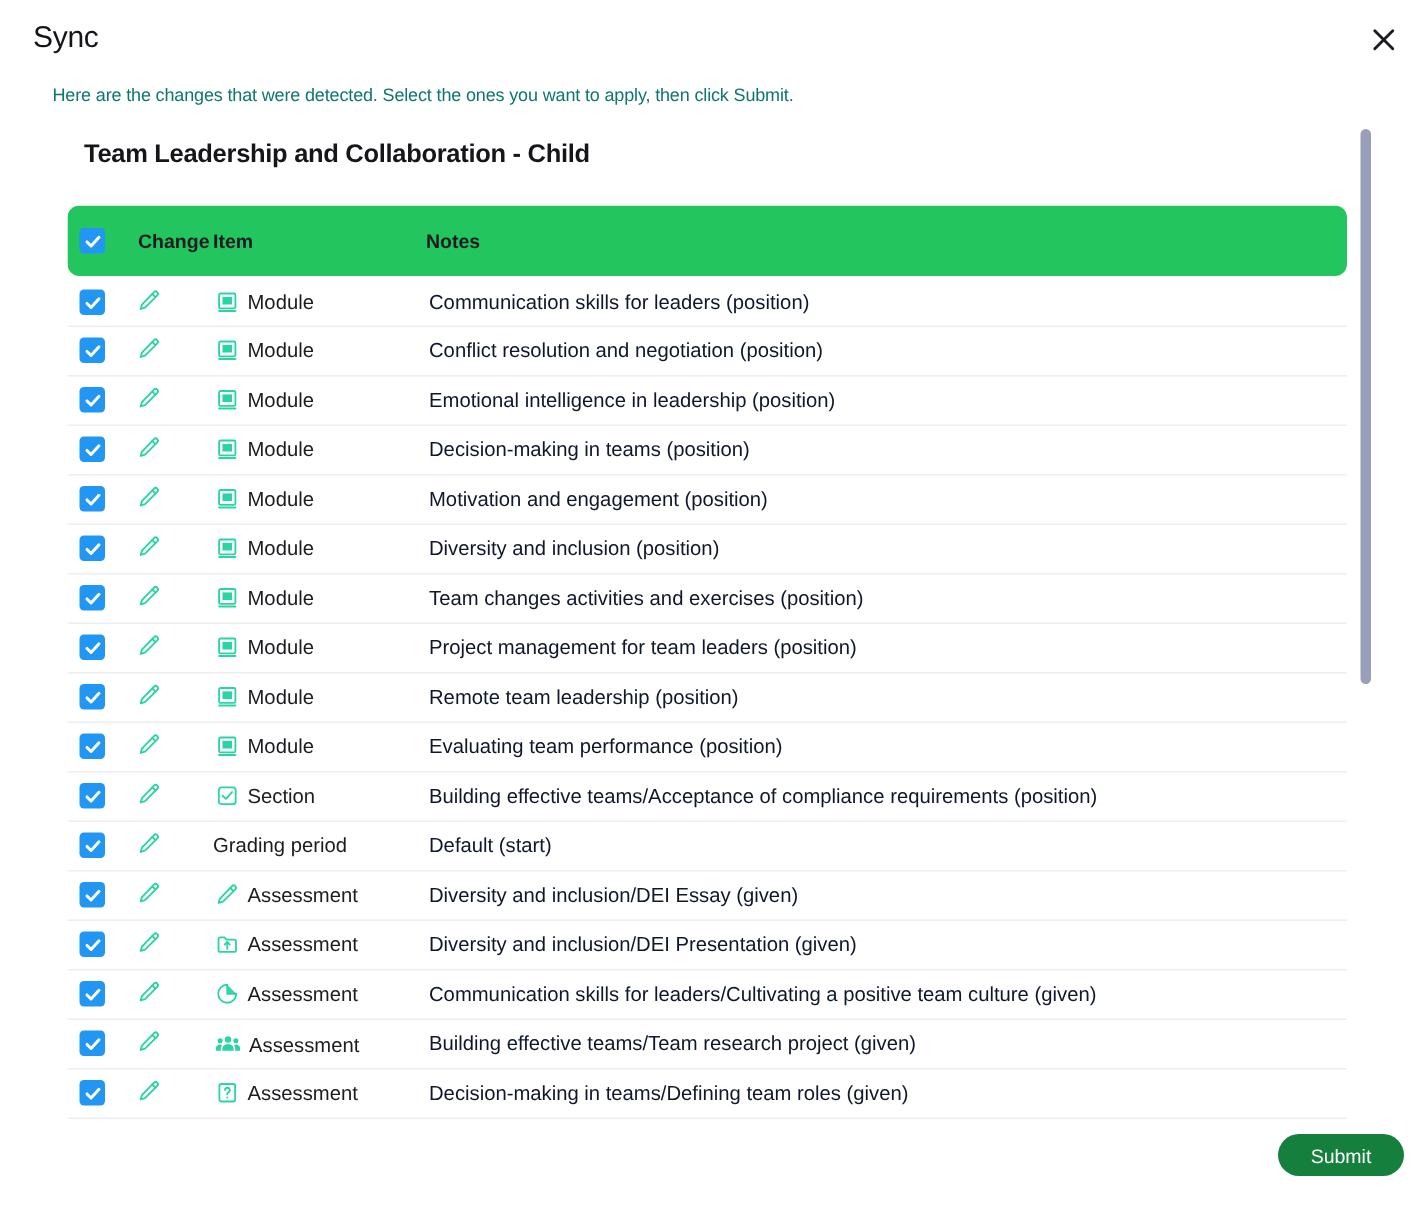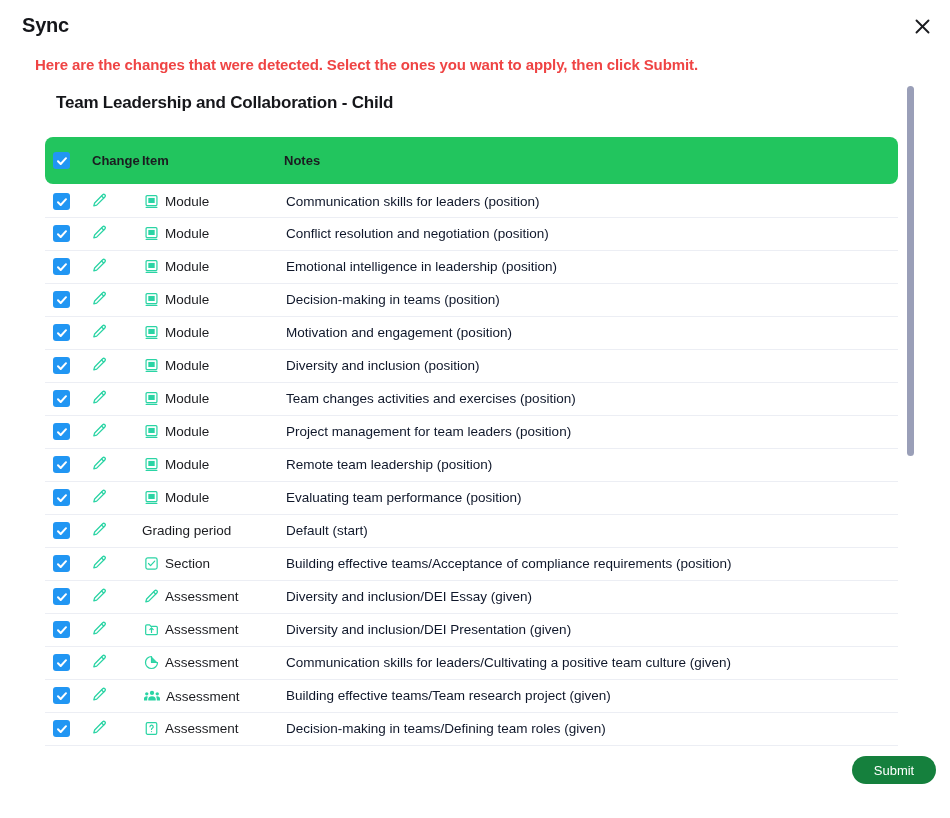--- a/index.html
+++ b/index.html
@@ -6,34 +6,34 @@
   html, body {
     width: 950px; height: 818px;
     background: #ffffff;
     font-family: "Liberation Sans", sans-serif;
     overflow: hidden;
   }
   .modal { position: relative; width: 950px; height: 818px; background: #fff; }
 
   .modal-title {
     position: absolute; left: 22px; top: 14px;
-    font-size: 20px; font-weight: bold; color: #15161a;
+    font-size: 20px; font-weight: normal; color: #15161a;
     letter-spacing: -0.2px;
   }
   .close-btn {
     position: absolute; right: 16px; top: 14px;
     width: 24px; height: 24px;
     display: flex; align-items: center; justify-content: center;
     cursor: pointer; color: #1b1c20;
   }
   .close-btn svg { display: block; }
 
   .subtitle {
     position: absolute; left: 35px; top: 56px;
-    font-size: 15px; font-weight: bold; color: #ef4444;
+    font-size: 12px; font-weight: normal; color: #0f766e;
     letter-spacing: -0.1px;
   }
   .section-heading {
     position: absolute; left: 35px; top: 93px;
     font-size: 17px; font-weight: bold; color: #15161a;
     letter-spacing: -0.2px;
     margin-left: 21px;
   }
 
   .table-wrap {
@@ -434,52 +434,52 @@
                 </svg>
               </div>
             </td>
             <td><span class="g-icon">
                 <svg width="15" height="15" viewBox="0 0 16 16" fill="none" stroke="currentColor" stroke-width="1.35" stroke-linecap="round" stroke-linejoin="round">
                   <path d="M11.4 1.9a1.6 1.6 0 0 1 2.3 2.3L5 12.9l-3.1.9.9-3.1z"></path>
                   <line x1="10.2" y1="3.2" x2="12.4" y2="5.4"></line>
                 </svg>
               </span></td>
             <td>
+              <div class="item-cell">
+                <span class="g-icon">
+                  <svg width="15" height="15" viewBox="0 0 16 16" fill="none" stroke="currentColor" stroke-width="1.3" stroke-linejoin="round">
+                    <rect x="2" y="2" width="12" height="12" rx="2"></rect>
+                    <polyline points="4.8,8 7,10.2 11.4,5.4" stroke-linecap="round"></polyline>
+                  </svg>
+                </span>
+                <span class="item-label">Section</span>
+              </div>
+            </td>
+            <td><span class="notes-cell">Building effective teams/Acceptance of compliance requirements (position)</span></td>
+          </tr>
+          <tr>
+            <td>
+              <div class="cb">
+                <svg width="12" height="12" viewBox="0 0 12 12" fill="none" stroke="#ffffff" stroke-width="2" stroke-linecap="round" stroke-linejoin="round">
+                  <polyline points="2,6.3 4.7,9 10,3.2"></polyline>
+                </svg>
+              </div>
+            </td>
+            <td><span class="g-icon">
+                <svg width="15" height="15" viewBox="0 0 16 16" fill="none" stroke="currentColor" stroke-width="1.35" stroke-linecap="round" stroke-linejoin="round">
+                  <path d="M11.4 1.9a1.6 1.6 0 0 1 2.3 2.3L5 12.9l-3.1.9.9-3.1z"></path>
+                  <line x1="10.2" y1="3.2" x2="12.4" y2="5.4"></line>
+                </svg>
+              </span></td>
+            <td>
               <div class="item-cell no-icon">
                 <span class="item-label">Grading period</span>
               </div>
             </td>
             <td><span class="notes-cell">Default (start)</span></td>
-          </tr>
-          <tr>
-            <td>
-              <div class="cb">
-                <svg width="12" height="12" viewBox="0 0 12 12" fill="none" stroke="#ffffff" stroke-width="2" stroke-linecap="round" stroke-linejoin="round">
-                  <polyline points="2,6.3 4.7,9 10,3.2"></polyline>
-                </svg>
-              </div>
-            </td>
-            <td><span class="g-icon">
-                <svg width="15" height="15" viewBox="0 0 16 16" fill="none" stroke="currentColor" stroke-width="1.35" stroke-linecap="round" stroke-linejoin="round">
-                  <path d="M11.4 1.9a1.6 1.6 0 0 1 2.3 2.3L5 12.9l-3.1.9.9-3.1z"></path>
-                  <line x1="10.2" y1="3.2" x2="12.4" y2="5.4"></line>
-                </svg>
-              </span></td>
-            <td>
-              <div class="item-cell">
-                <span class="g-icon">
-                  <svg width="15" height="15" viewBox="0 0 16 16" fill="none" stroke="currentColor" stroke-width="1.3" stroke-linejoin="round">
-                    <rect x="2" y="2" width="12" height="12" rx="2"></rect>
-                    <polyline points="4.8,8 7,10.2 11.4,5.4" stroke-linecap="round"></polyline>
-                  </svg>
-                </span>
-                <span class="item-label">Section</span>
-              </div>
-            </td>
-            <td><span class="notes-cell">Building effective teams/Acceptance of compliance requirements (position)</span></td>
           </tr>
           <tr>
             <td>
               <div class="cb">
                 <svg width="12" height="12" viewBox="0 0 12 12" fill="none" stroke="#ffffff" stroke-width="2" stroke-linecap="round" stroke-linejoin="round">
                   <polyline points="2,6.3 4.7,9 10,3.2"></polyline>
                 </svg>
               </div>
             </td>
             <td><span class="g-icon">

